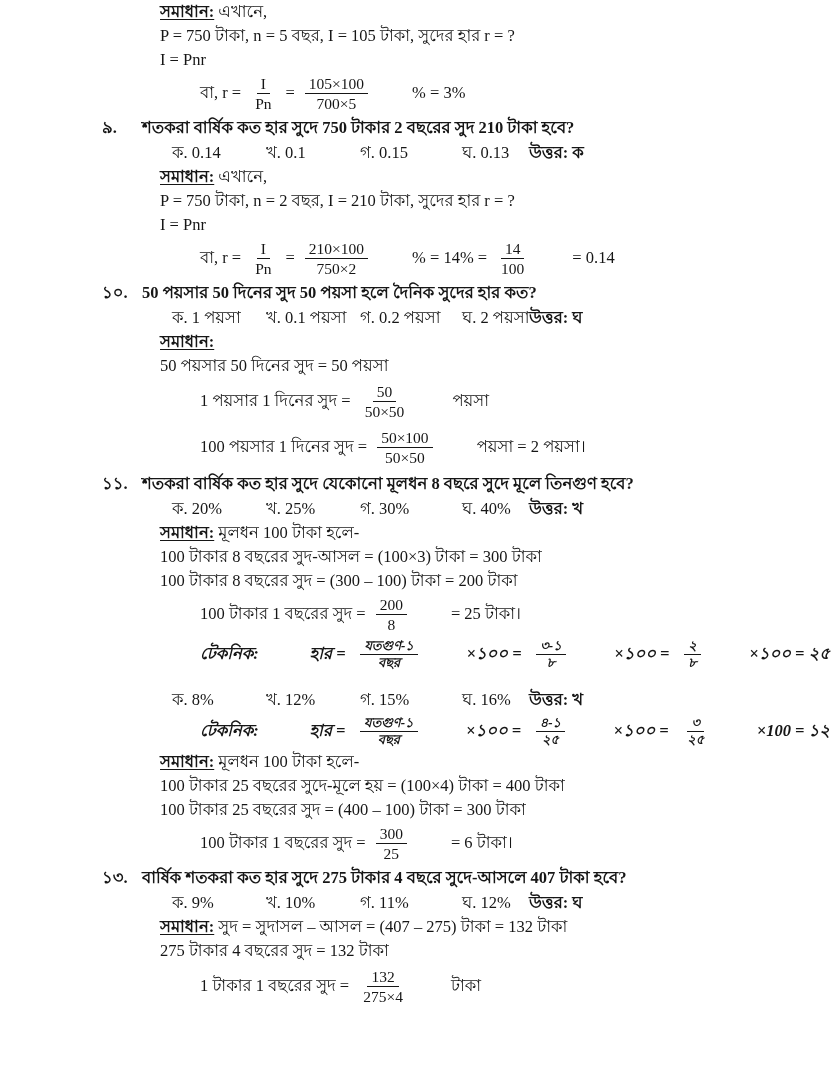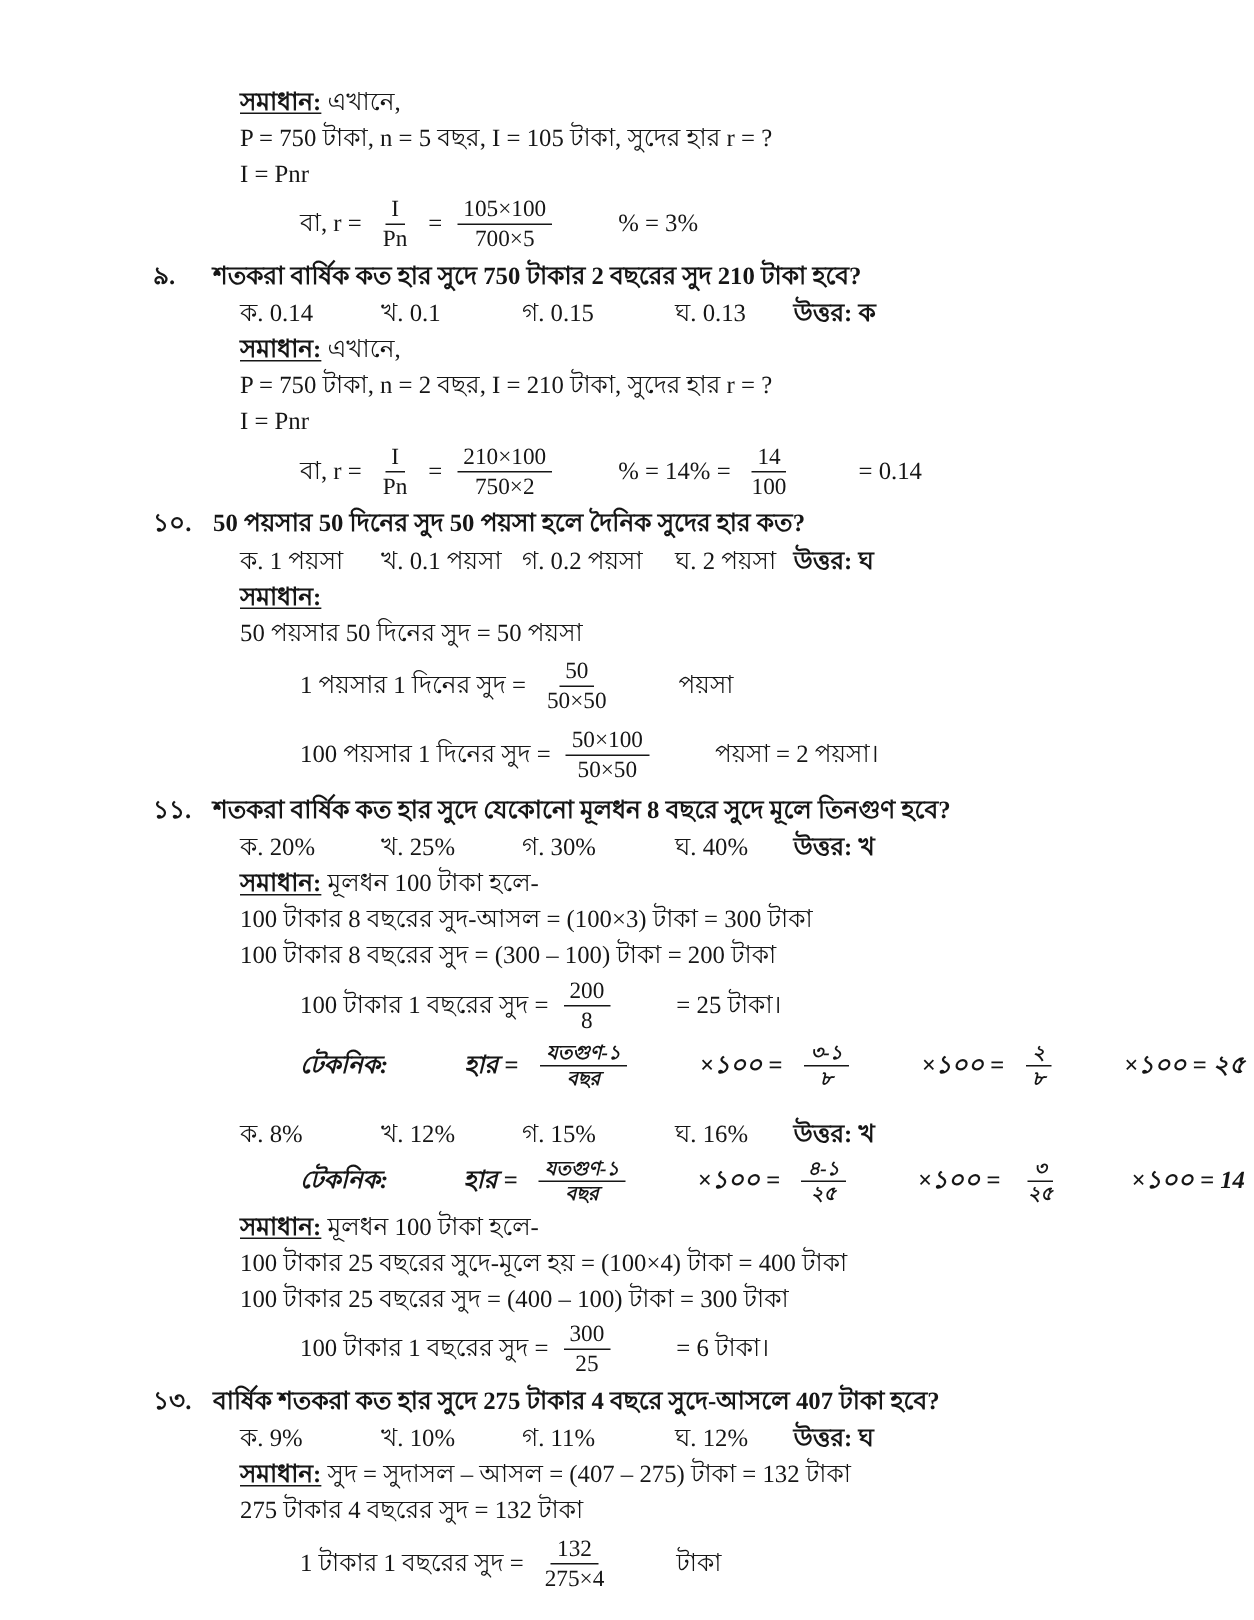--- a/index.html
+++ b/index.html
@@ -4,32 +4,31 @@
 <style>
   html,body{margin:0;padding:0;background:#ffffff;}
   .page{
     position:relative;
     width:836px;height:1080px;
     background:#ffffff;
     color:#161616;
     font-family:"Liberation Serif","DejaVu Serif",serif;
     font-size:16.5px;
     box-sizing:border-box;
-    padding-top:56px;
     overflow:hidden;
   }
   .ln{margin:0;line-height:24px;white-space:nowrap;}
   .ind{margin-left:160px;}
   .lbl{font-weight:bold;text-decoration:underline;text-underline-offset:2px;}
   .qtitle{display:flex;font-weight:bold;margin-left:102px;margin-top:2px;}
   .qno{width:40px;flex:0 0 auto;}
   .qt{flex:1;}
   .opts{display:flex;position:relative;margin-left:160px;line-height:25px;}
   .opt{flex:0 0 auto;}
-  .o1{width:94px;}
+  .o1{width:94px;margin-left:12px;}
   .o2{width:94px;}
   .o3{width:102px;}
   .o4{width:92px;}
   .ans{position:absolute;left:369px;top:0;font-weight:bold;}
   .math{display:flex;align-items:center;min-height:42px;margin-left:160px;}
   .math > span{flex:0 0 auto;}
   .math .txt{margin-right:6px;margin-left:40px;}
   .math .mid{margin:0 6px;}
   .frac{display:inline-flex;flex-direction:column;align-items:center;font-size:15.5px;line-height:17px;margin:0 4px;}
   .frac .fn{border-bottom:1.5px solid #161616;padding:0 4px 1px;}
@@ -194,21 +193,21 @@
       <span class="txt">×১০০ =</span>
       <span class="frac">
           <span class="fn">৪-১</span>
           <span class="fd">২৫</span>
         </span>
       <span class="txt">×১০০ =</span>
       <span class="frac">
           <span class="fn">৩</span>
           <span class="fd">২৫</span>
         </span>
-      <span class="txt">×১০০ = 14</span>
+      <span class="txt">×100 = ১২</span>
     </p>
     <p class="ln ind"><span class="lbl">সমাধান:</span><span> মূলধন 100 টাকা হলে-</span></p>
     <p class="ln ind">100 টাকার 25 বছরের সুদে-মূলে হয় = (100×4) টাকা = 400 টাকা</p>
     <p class="ln ind">100 টাকার 25 বছরের সুদ = (400 – 100) টাকা = 300 টাকা</p>
     <p class="ln math">
       <span class="txt">100 টাকার 1 বছরের সুদ =</span>
       <span class="frac">
           <span class="fn">300</span>
           <span class="fd">25</span>
         </span>

